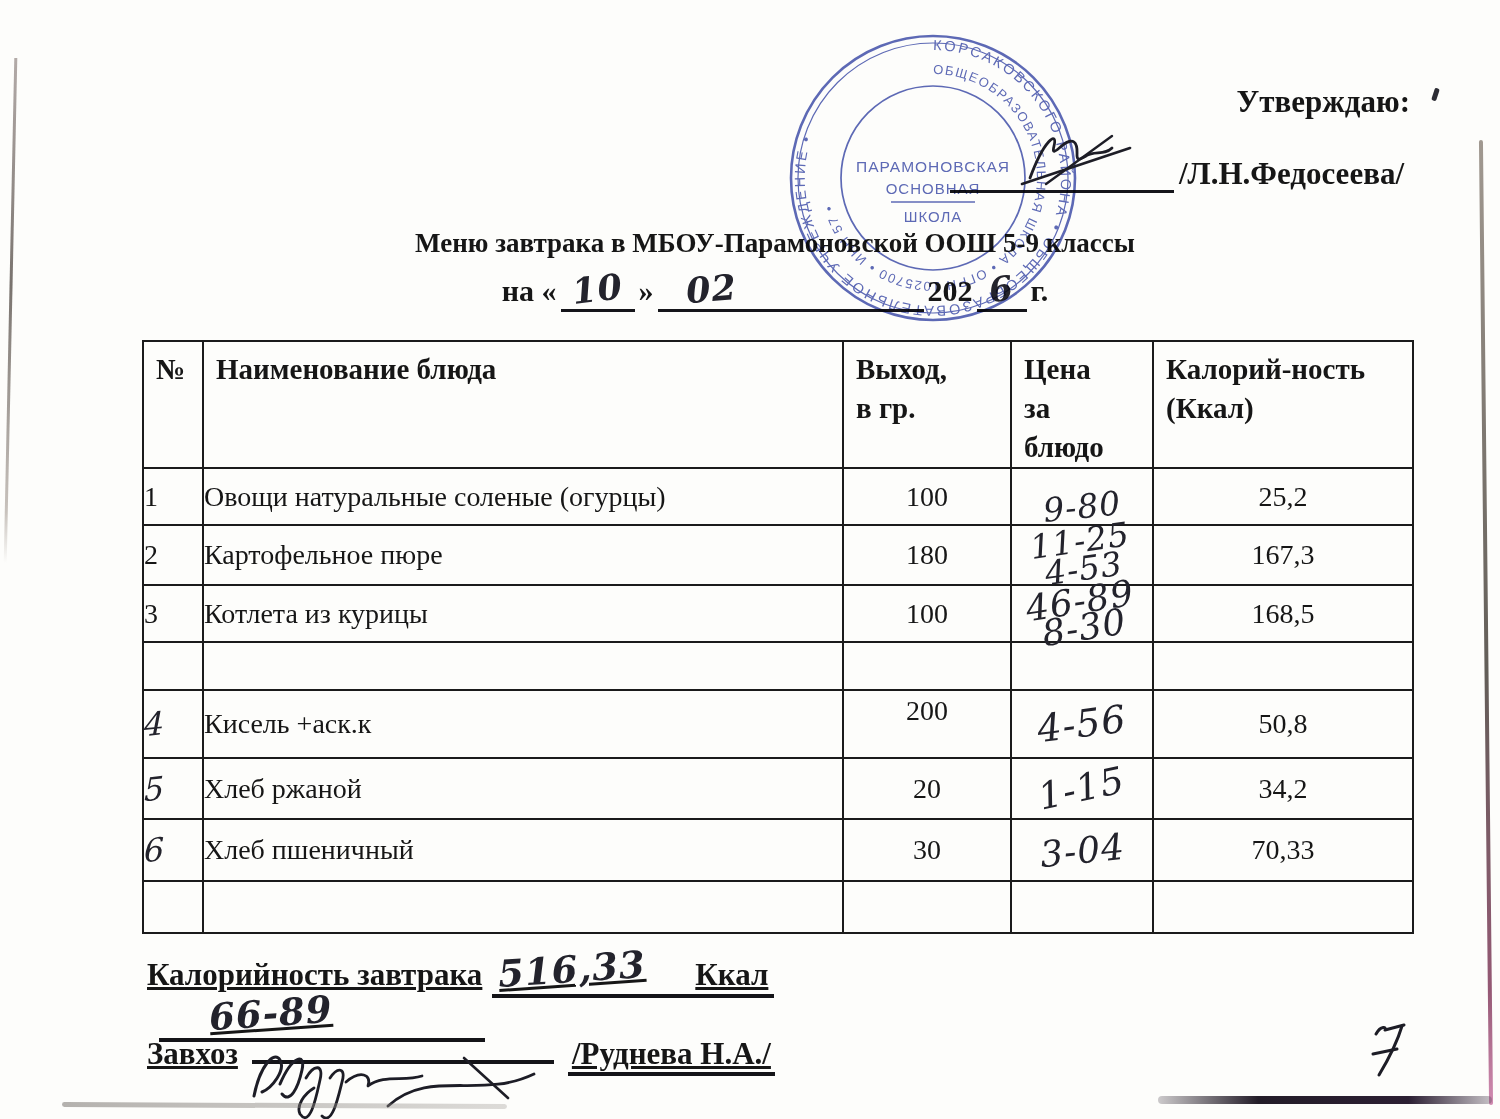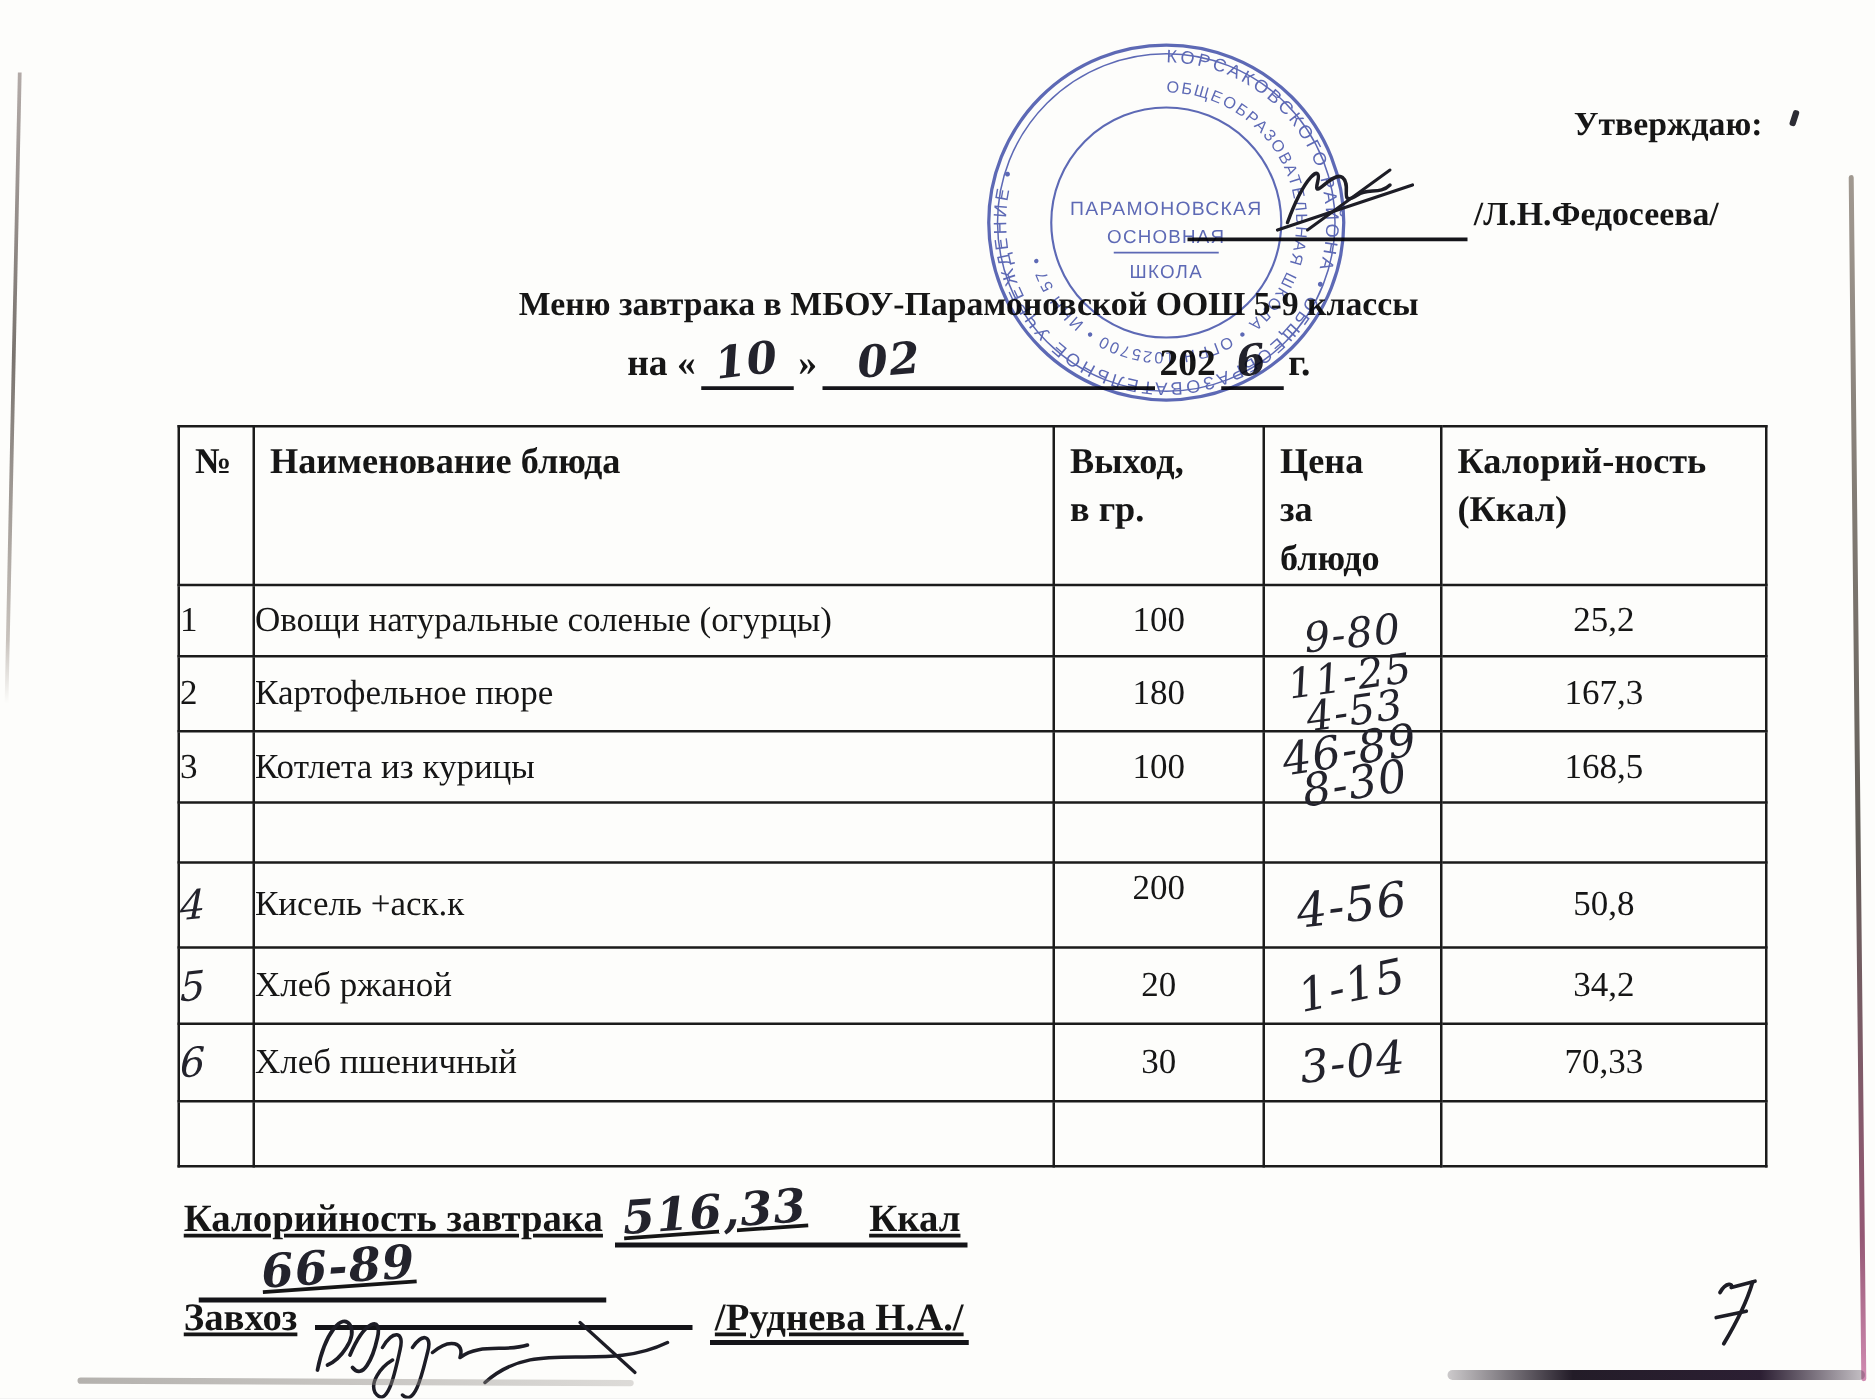--- a/index.html
+++ b/index.html
@@ -8,21 +8,21 @@
     overflow:hidden;font-family:"Liberation Serif","DejaVu Serif",serif;color:#161616;
   }
   .abs{position:absolute;}
   .pre{white-space:pre-line;}
   
   .hw{
     font-family:"DejaVu Serif",serif;font-style:italic;color:#23232c;
     display:inline-block;letter-spacing:1px;
   }
   
-  .appr{font-size:27px;font-weight:bold;}
+  .appr{font-size:31px;font-weight:bold;}
   .sigline{border-bottom:3px solid #15151a;}
   
   .title-wrap{left:75px;width:1400px;text-align:center;}
   .title1{font-size:27px;font-weight:bold;}
   .dateline{display:flex;justify-content:center;align-items:baseline;font-size:30px;font-weight:bold;gap:4px;}
   .u{border-bottom:3.5px solid #15151a;display:inline-block;}
   
   table.menu{border-collapse:collapse;table-layout:fixed;width:1270px;}
   table.menu th,table.menu td{border:2.4px solid #1b1b1b;overflow:visible;}
   table.menu th{vertical-align:top;text-align:left;padding:8px 10px 0 12px;font-size:29px;line-height:1.35;}

